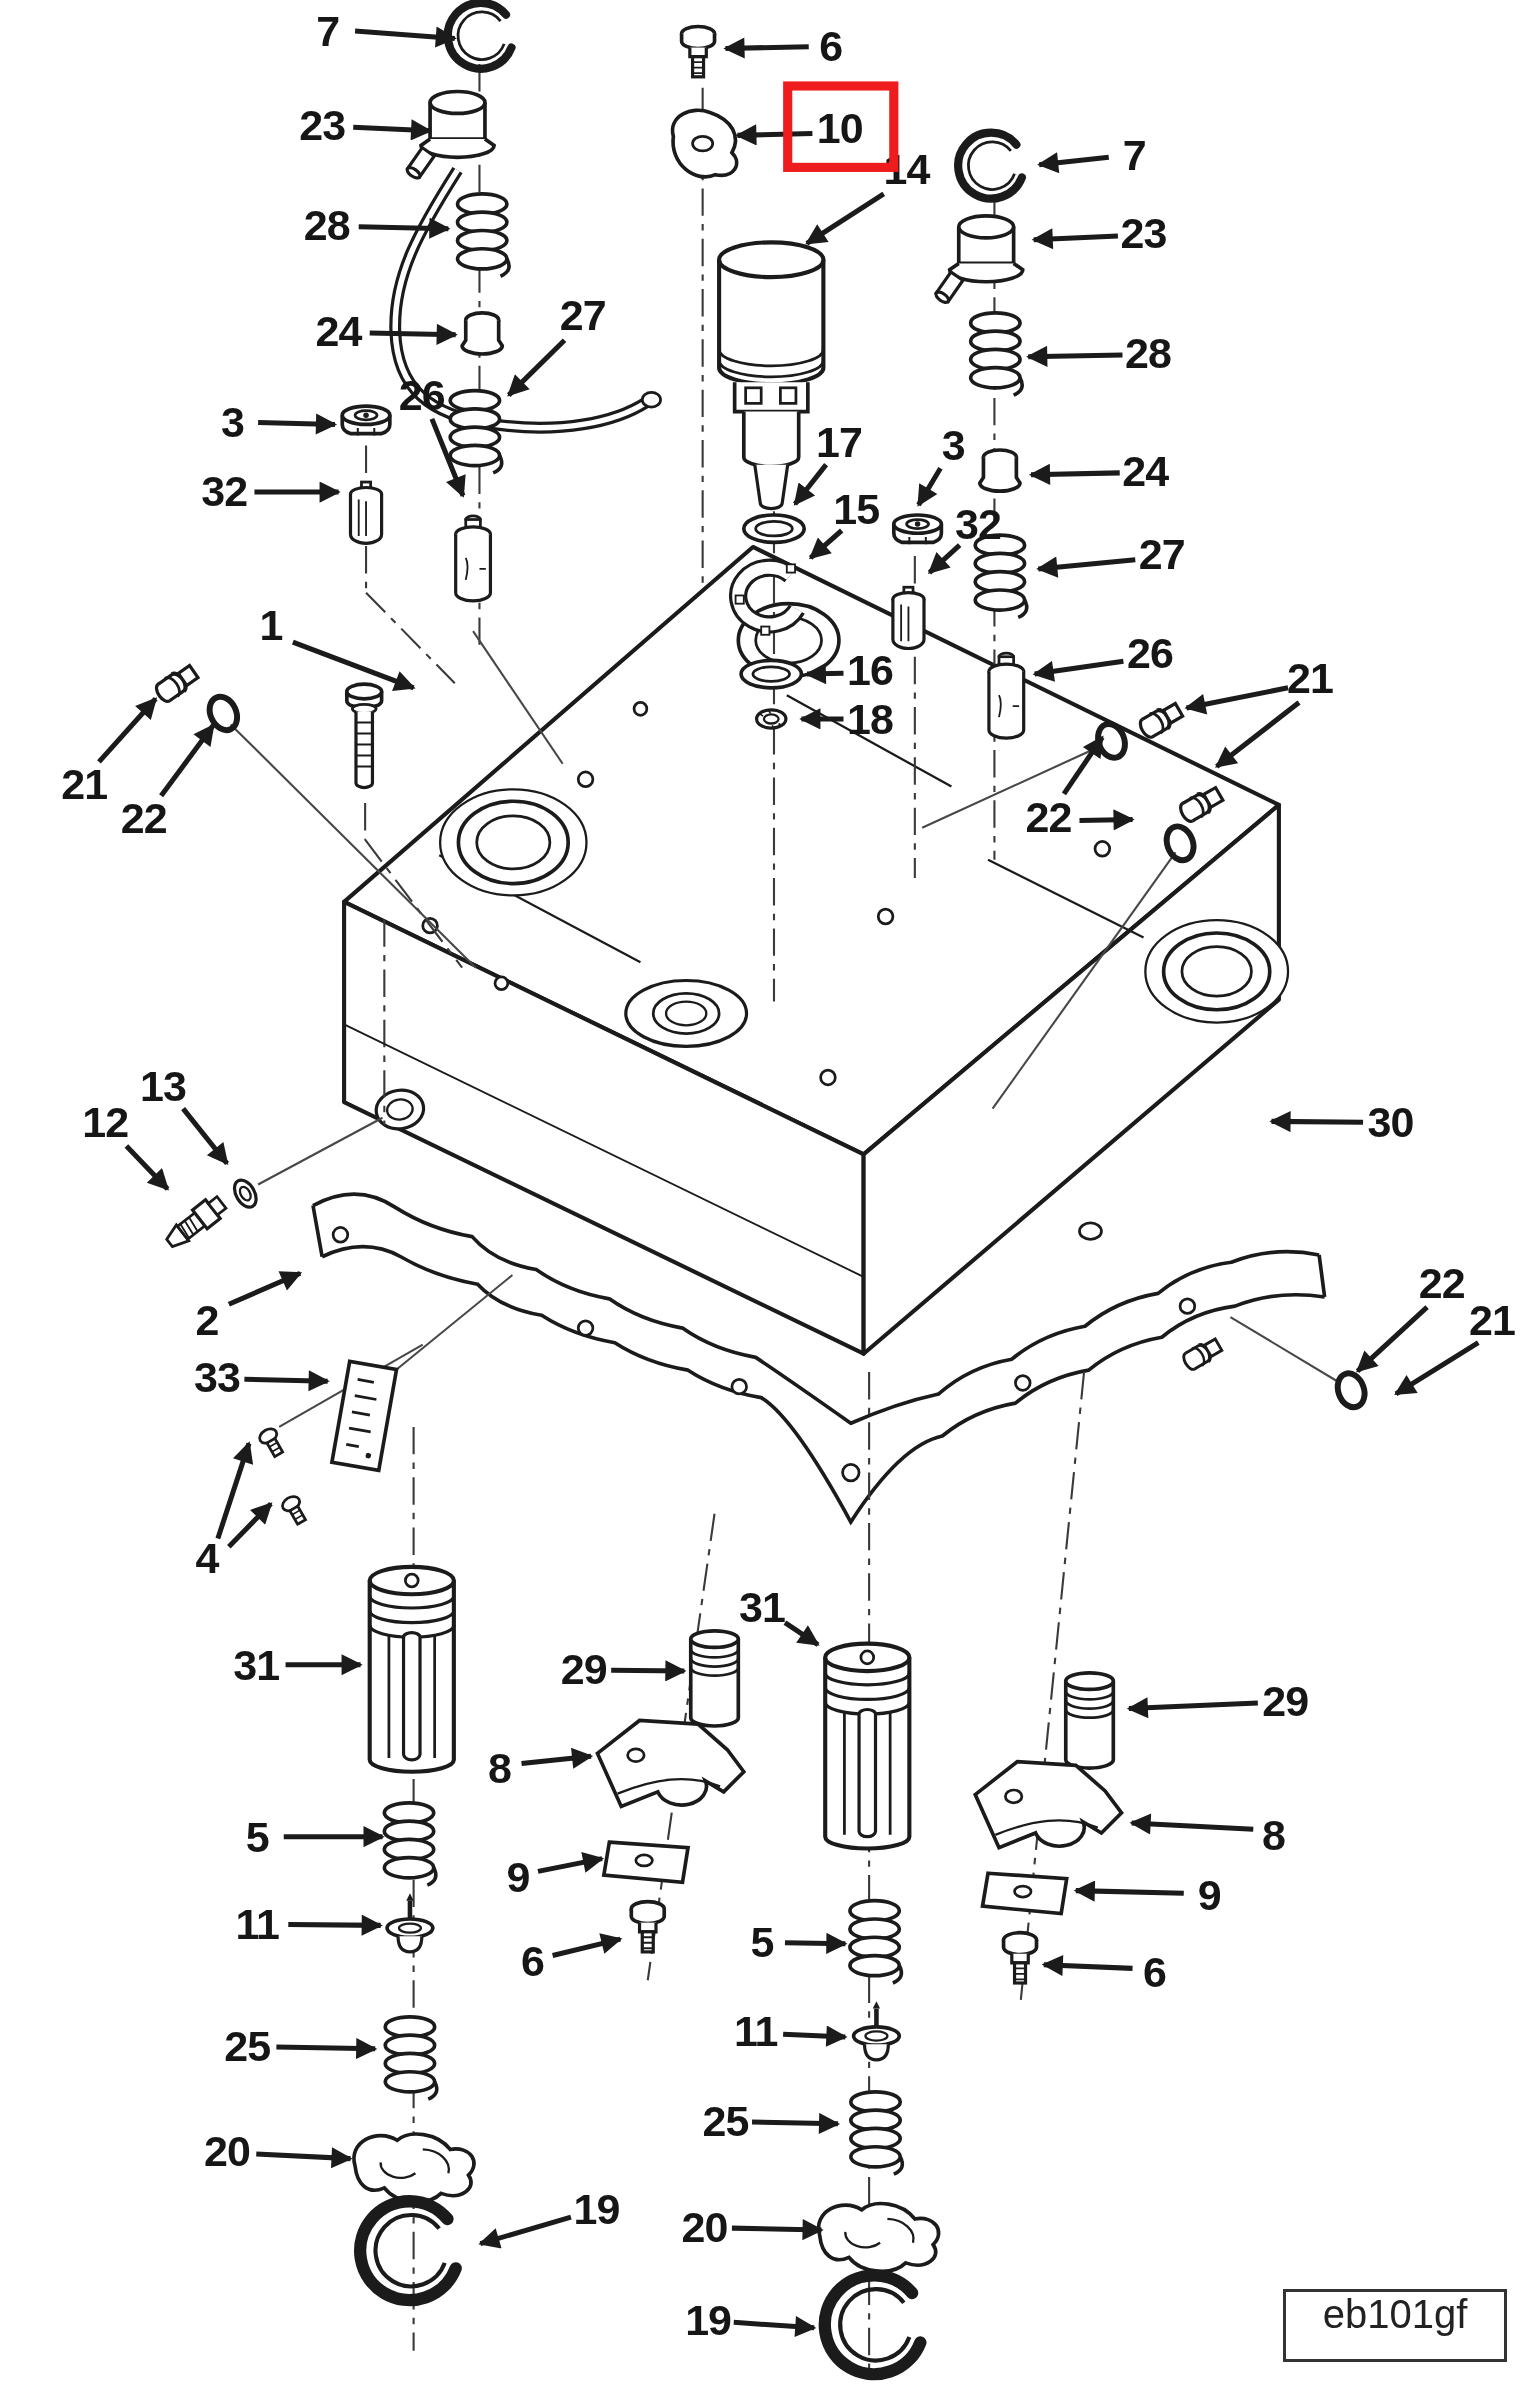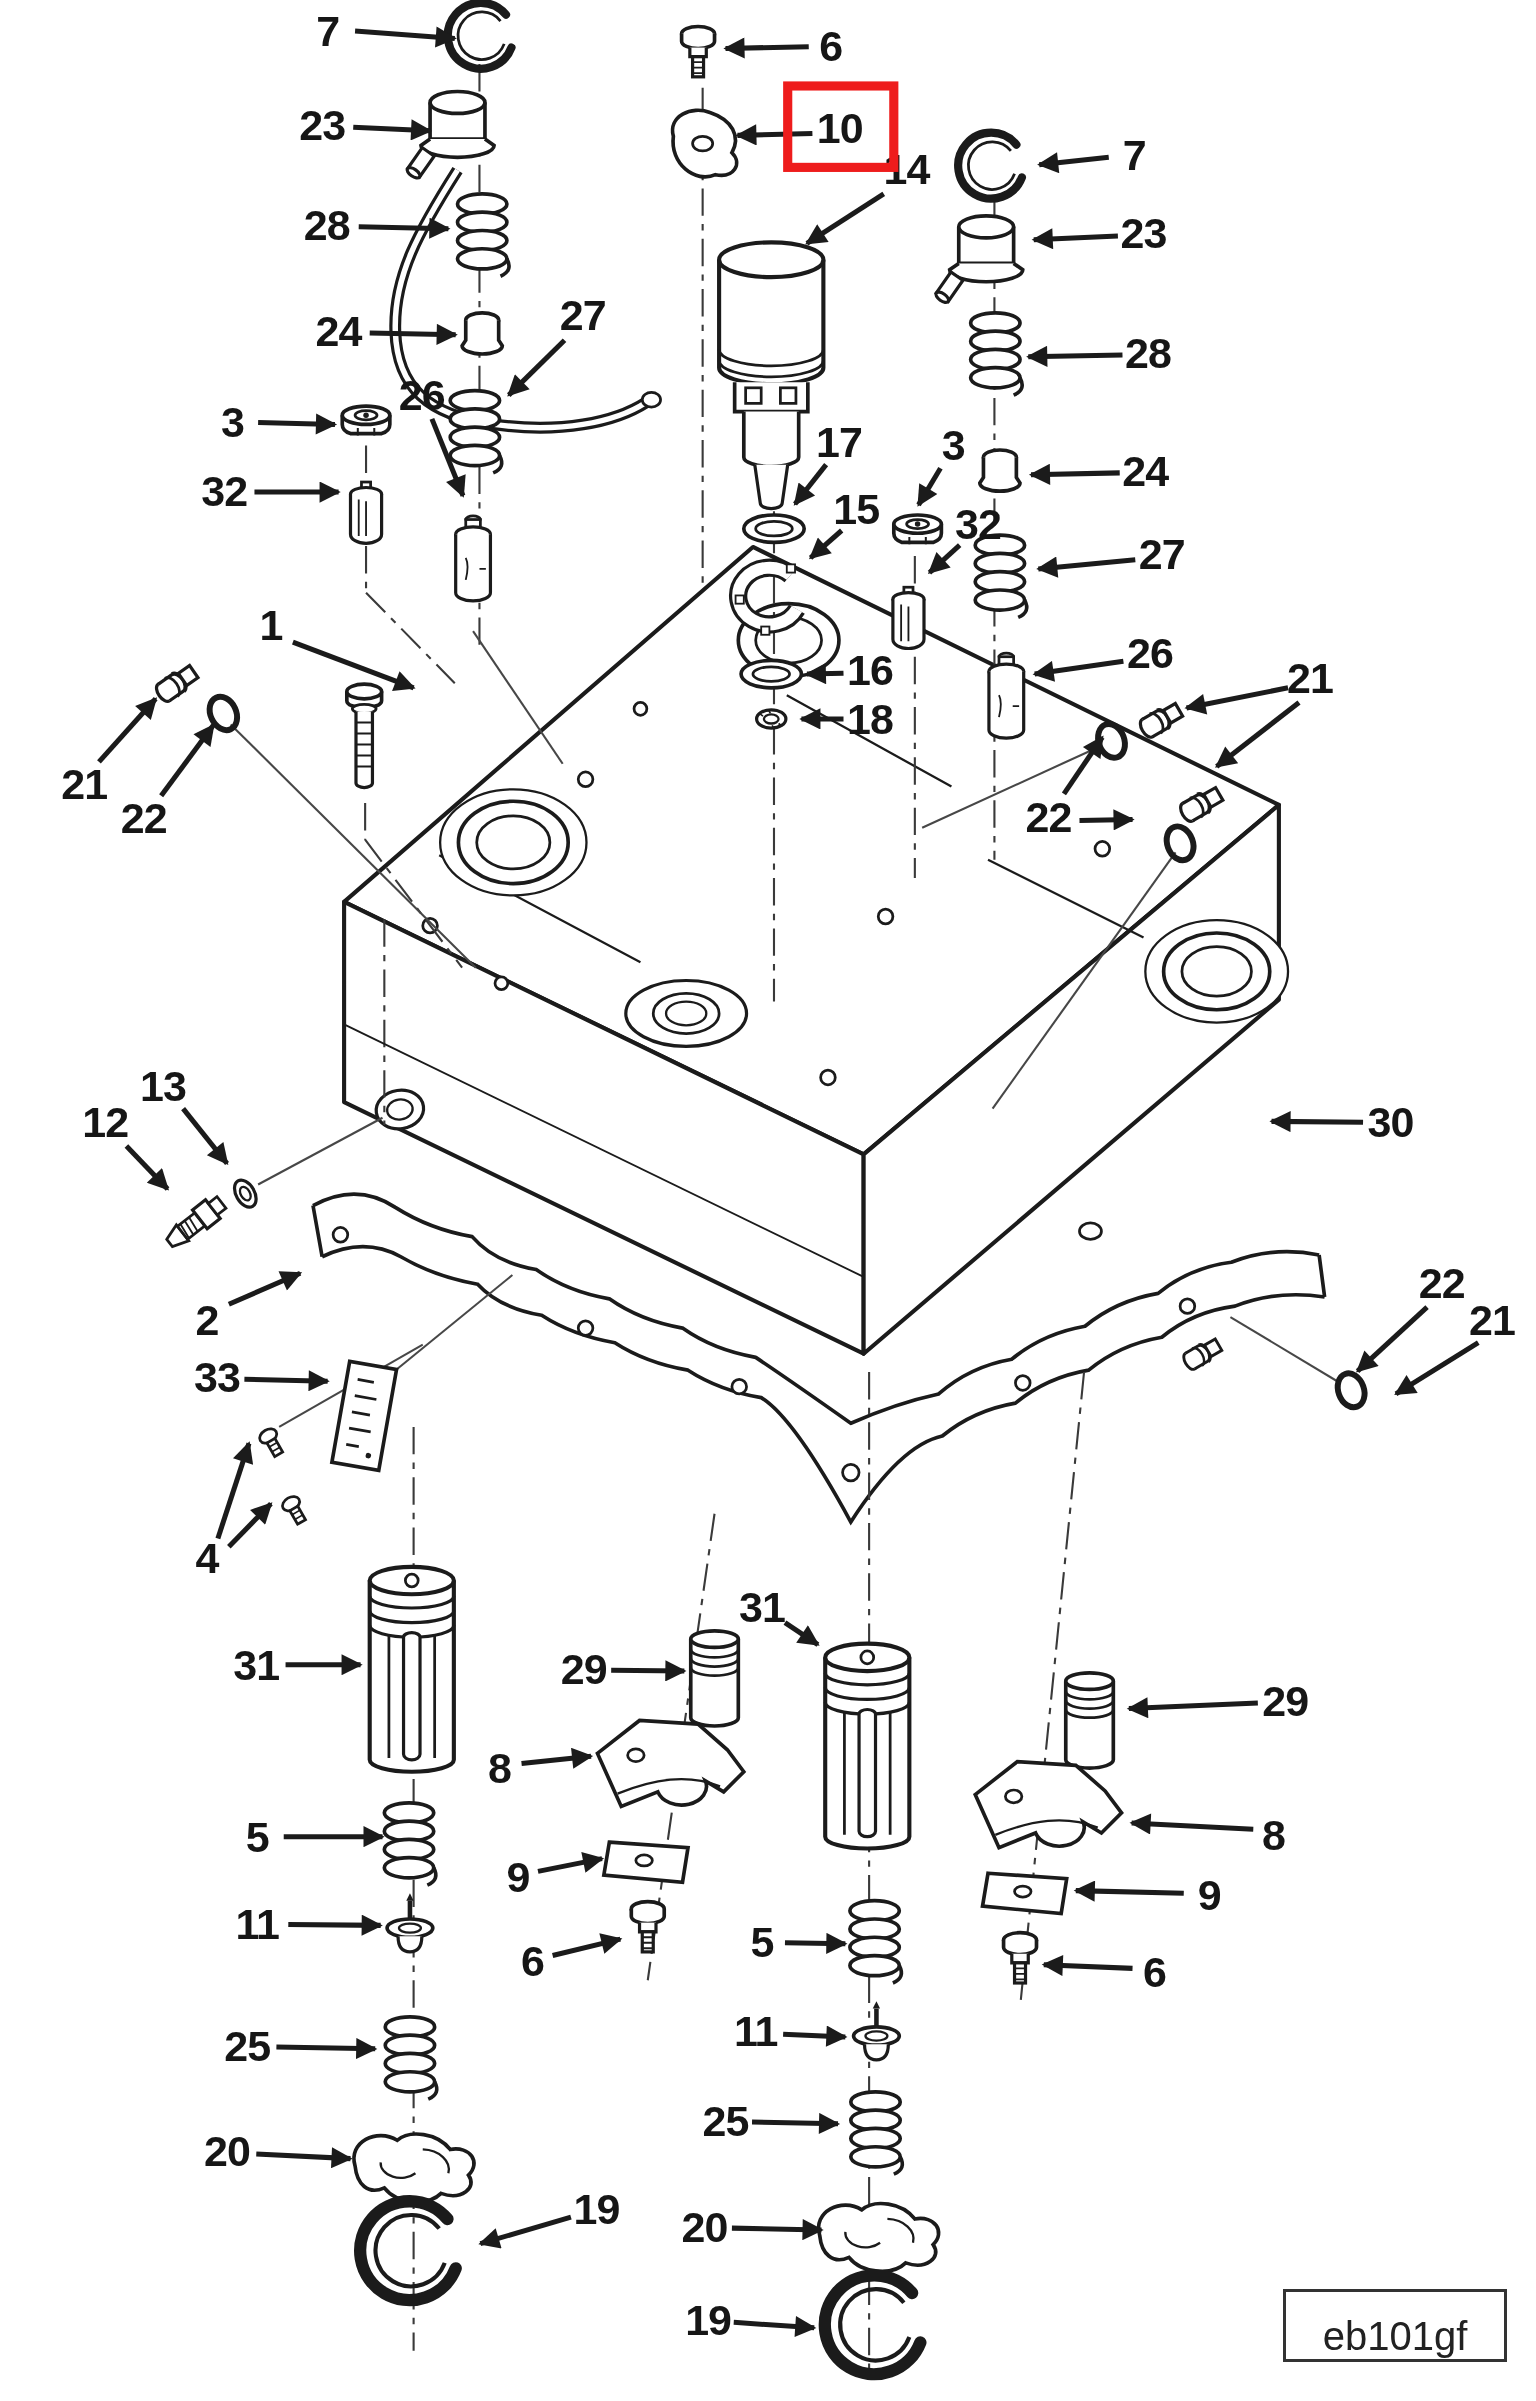--- a/index.html
+++ b/index.html
@@ -5,21 +5,21 @@
   html,body{margin:0;padding:0;background:#fff;}
   .stage{position:relative;width:1537px;height:2401px;background:#fff;overflow:hidden;
          font-family:"Liberation Sans", sans-serif;}
   .stage svg{position:absolute;left:0;top:0;}
   .lbl{font-family:"Liberation Sans", sans-serif;font-weight:700;font-size:47px;fill:#161616;
        text-anchor:middle;dominant-baseline:central;letter-spacing:-1px;}
   .arrow{stroke:#1b1b1b;stroke-width:5.5;fill:none;}
   .cl{stroke:#3a3a3a;stroke-width:2.3;fill:none;stroke-dasharray:30 9 7 9;}
   .ldr{stroke:#474747;stroke-width:2.3;fill:none;}
   .code-box{position:absolute;left:1283px;top:2289px;width:224px;height:73px;border:3.7px solid #333;
-            display:flex;align-items:flex-end;justify-content:center;font-size:40px;color:#222;
+            display:flex;align-items:flex-start;justify-content:center;font-size:40px;color:#222;
             background:#fff;box-sizing:border-box;}
 </style>
 </head>
 <body>
 
 <div class="stage">
 <svg id="art" width="1537" height="2401" viewBox="0 0 1680 2625">
   <defs>
     <marker id="ah" viewBox="0 0 10 10" refX="9" refY="5" markerWidth="5.4" markerHeight="4.2" orient="auto-start-reverse">
       <path d="M0,0 L10,5 L0,10 z" fill="#1b1b1b"></path>

